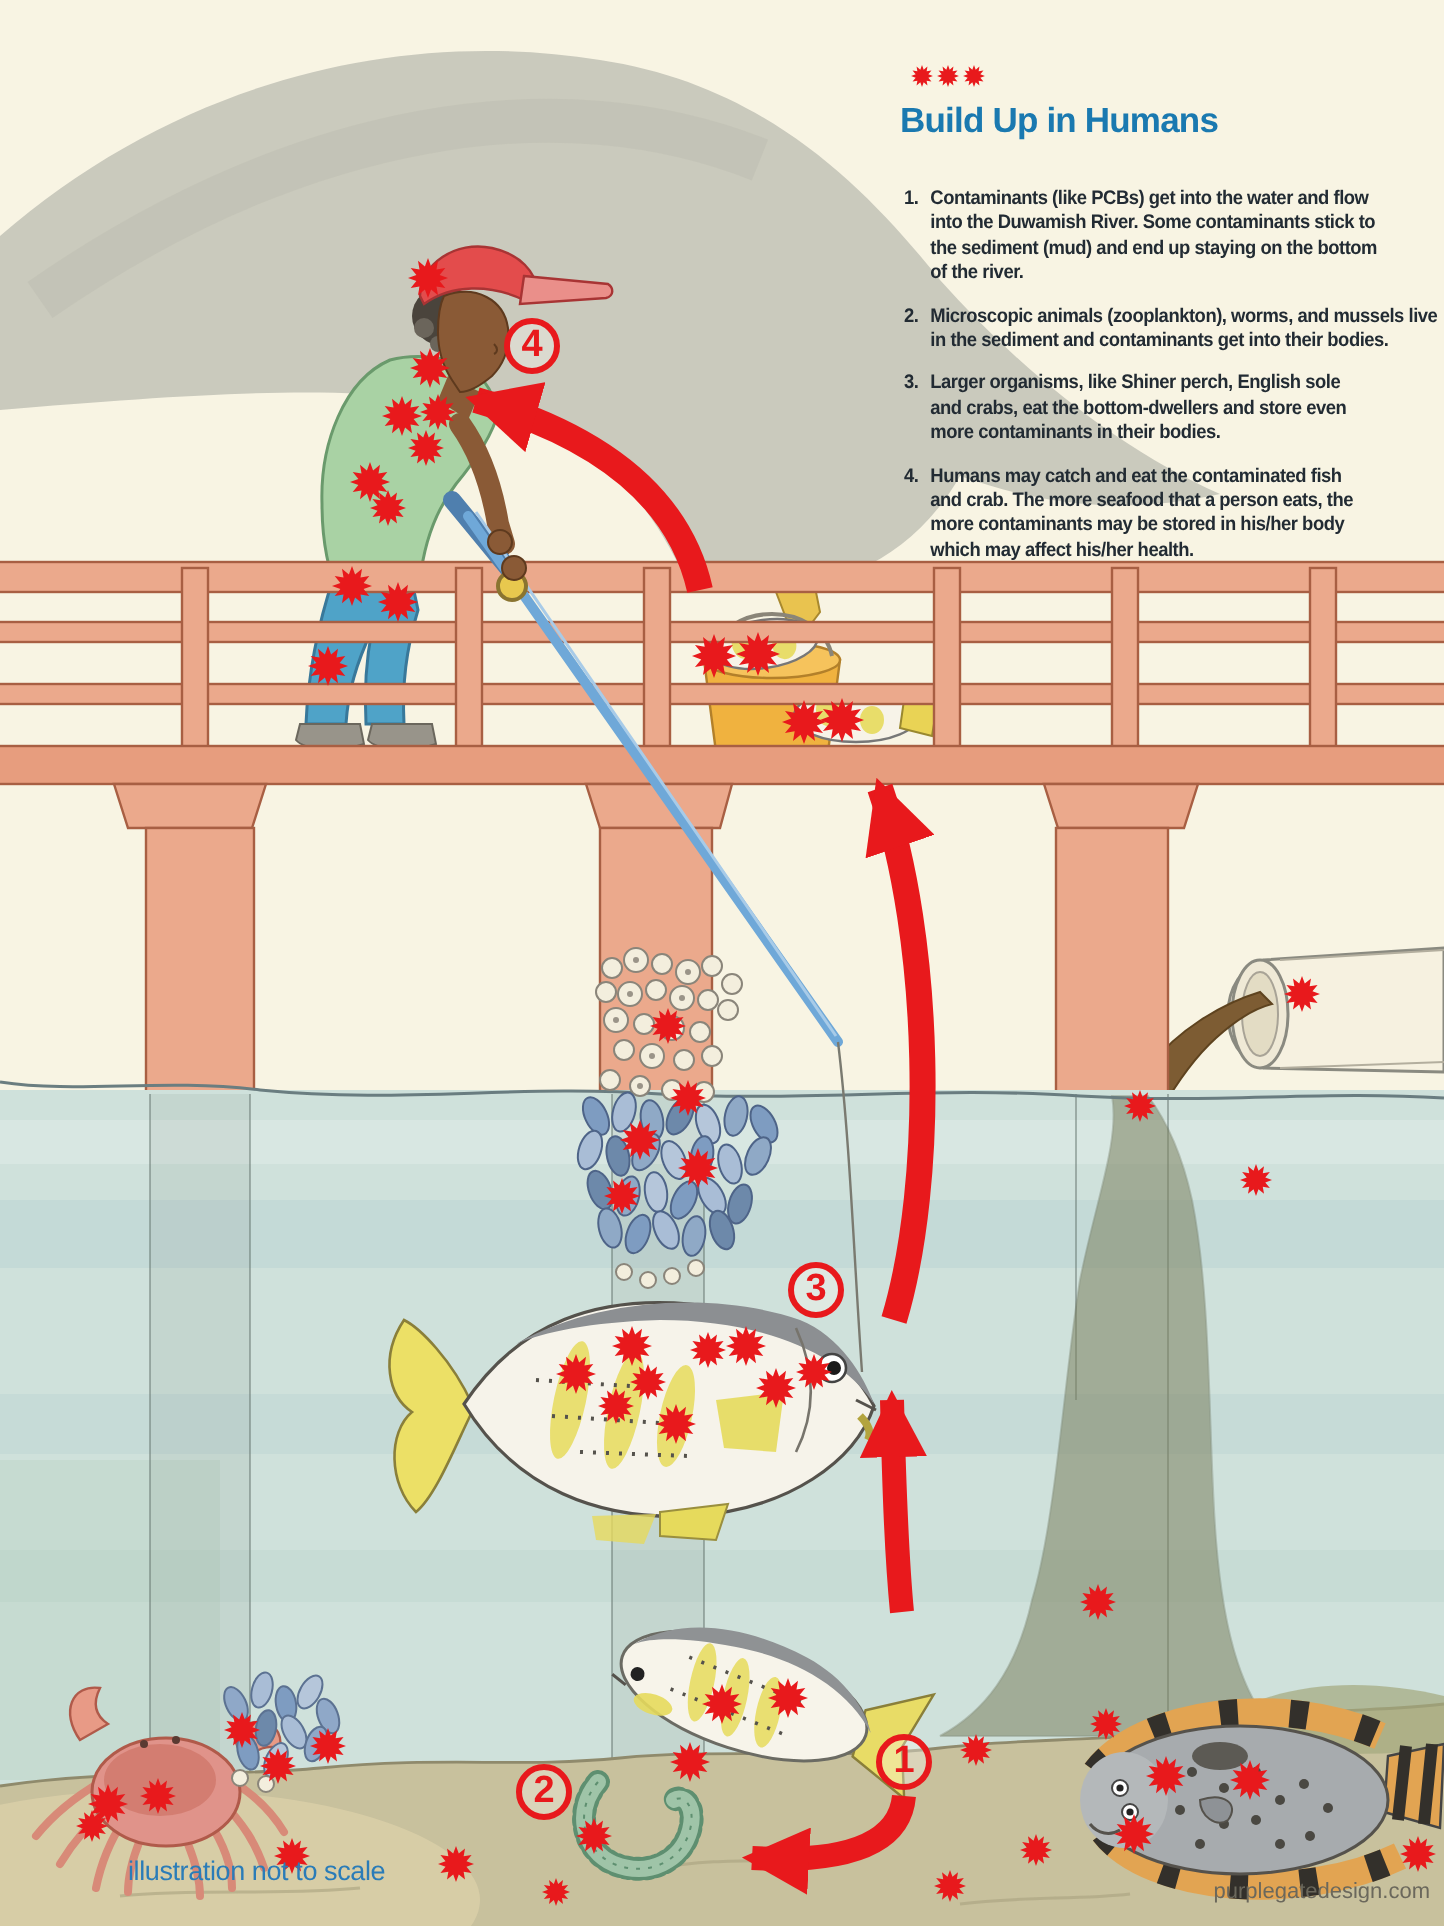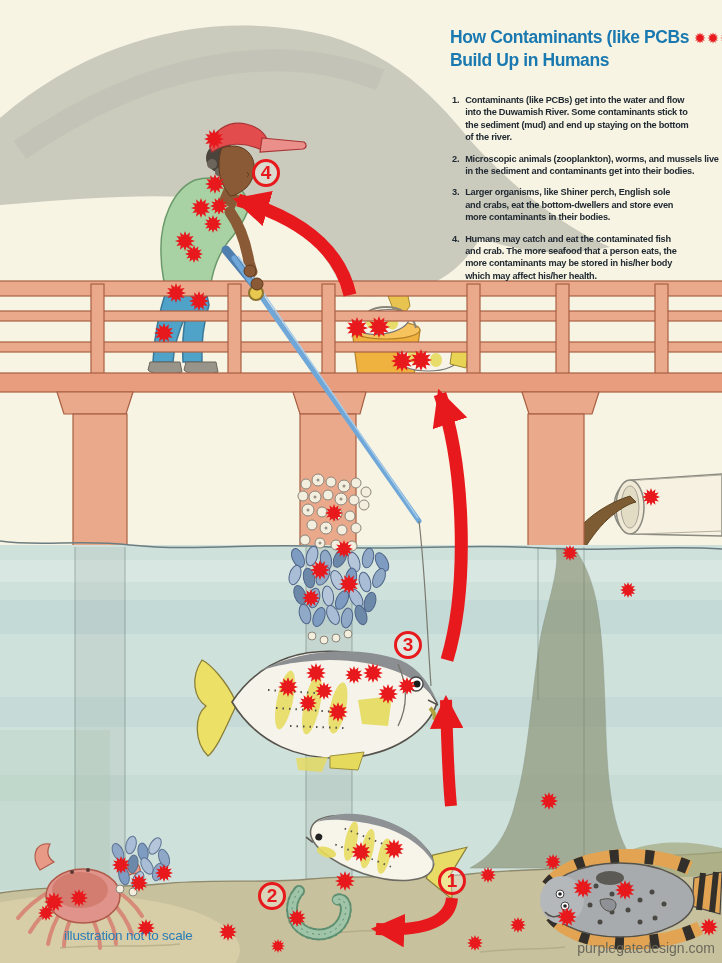--- a/index.html
+++ b/index.html
@@ -30,21 +30,21 @@
     border:3px solid #e8191c;border-radius:50%;
     color:#e8191c;font-weight:bold;font-size:19px;
     display:flex;align-items:center;justify-content:center;
     background:rgba(252,250,242,0.35);
   }
   .badge-1{left:438px;top:867px;}
   .badge-2{left:258px;top:882px;}
   .badge-3{left:394px;top:631px;}
   .badge-4{left:252px;top:159px;}
   .scale-note{position:absolute;left:64px;top:928px;color:#2a7cb8;font-weight:normal;font-size:13.5px;letter-spacing:-0.2px;}
-  .credit{position:absolute;right:7px;top:940px;color:#6b685c;font-size:14px;}
+  .credit{position:absolute;right:7px;top:940px;color:#6b685c;font-size:11px;}
 </style>
 </head>
 <body>
 
 <div class="poster">
 
 <svg class="art" width="722" height="963" viewBox="0 0 722 963">
   <defs>
     <symbol id="burst" overflow="visible">
       <path d="M10,0 L5.8,1.55 L8.66,5 L4.24,4.24 L5,8.66 L1.55,5.8 L0,10 L-1.55,5.8 L-5,8.66 L-4.24,4.24 L-8.66,5 L-5.8,1.55 L-10,0 L-5.8,-1.55 L-8.66,-5 L-4.24,-4.24 L-5,-8.66 L-1.55,-5.8 L0,-10 L1.55,-5.8 L5,-8.66 L4.24,-4.24 L8.66,-5 L5.8,-1.55 Z"></path>
@@ -400,21 +400,21 @@
         <use href="#burst" transform="translate(518,925) scale(0.8)" fill="#e8191c"></use>
         <use href="#burst" transform="translate(475,943) scale(0.8)" fill="#e8191c"></use>
         <use href="#burst" transform="translate(583,888) scale(1)" fill="#e8191c"></use>
         <use href="#burst" transform="translate(625,890) scale(1)" fill="#e8191c"></use>
         <use href="#burst" transform="translate(567,917) scale(1)" fill="#e8191c"></use>
         <use href="#burst" transform="translate(709,927) scale(0.9)" fill="#e8191c"></use>
       </g>
 </svg>
 
 <div class="title">
-  <div class="title-line"><span>How Contaminants (like PCBs</span><span class="tstars">
+  <div class="title-line"><span class="tstars">
           <svg class="tstar" viewBox="-11 -11 22 22">
             <use href="#burst"></use>
           </svg>
           <svg class="tstar" viewBox="-11 -11 22 22">
             <use href="#burst"></use>
           </svg>
           <svg class="tstar" viewBox="-11 -11 22 22">
             <use href="#burst"></use>
           </svg>
         </span></div>

